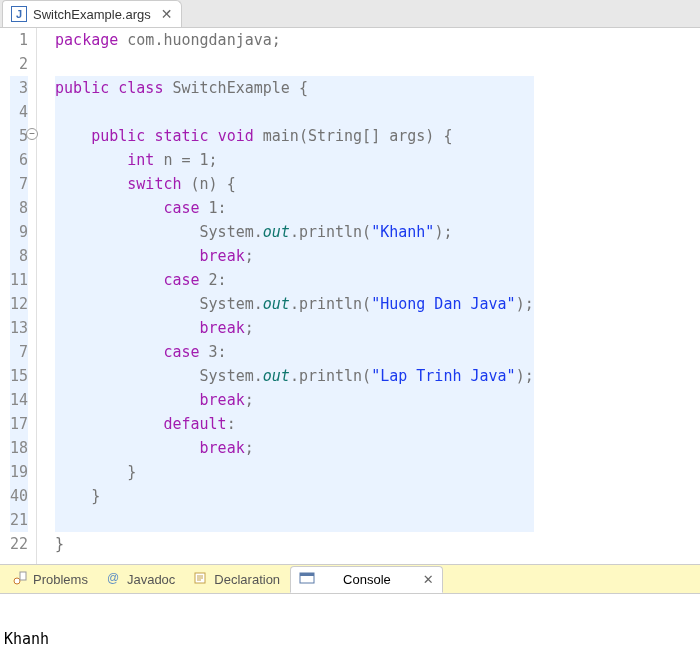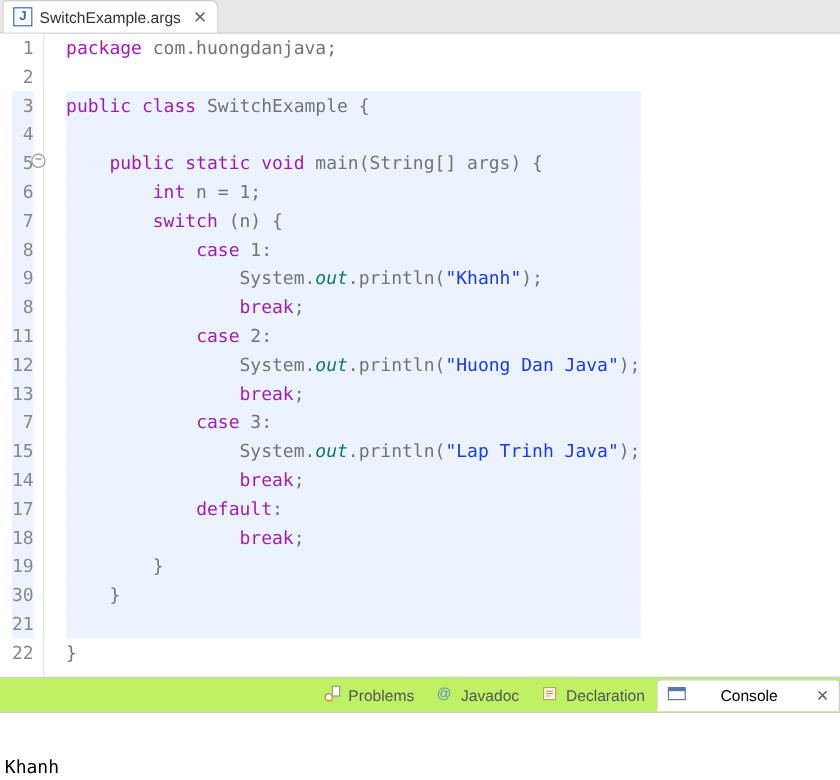--- a/index.html
+++ b/index.html
@@ -93,27 +93,26 @@
   .row.hl { background: #eaf3ff; }
   .kw { color: #a21caf; font-weight: normal; }
   .str { color: #1a3aee; }
   .field { color: #0f766e; font-style: italic; }
   .plain { color: #737373; }
   .bottom-tab-bar {
     display: flex;
     align-items: center;
     border-top: 1px solid #ccc;
     border-bottom: 1px solid #ccc;
-    background: #bef264;
+    background: #fef9c3;
     height: 30px;
     font-family: -apple-system, "Helvetica Neue", Arial, sans-serif;
     font-size: 13px;
     padding-left: 4px;
     gap: 2px;
-    justify-content: flex-end;
   }
   .btab {
     display: flex;
     align-items: center;
     gap: 5px;
     padding: 3px 8px;
     color: #555;
     cursor: pointer;
   }
   .btab.active {
@@ -169,21 +168,21 @@
       <div class="ln hl">8</div>
       <div class="ln hl">11</div>
       <div class="ln hl">12</div>
       <div class="ln hl">13</div>
       <div class="ln hl">7</div>
       <div class="ln hl">15</div>
       <div class="ln hl">14</div>
       <div class="ln hl">17</div>
       <div class="ln hl">18</div>
       <div class="ln hl">19</div>
-      <div class="ln hl">30</div>
+      <div class="ln hl">40</div>
       <div class="ln hl">21</div>
       <div class="ln">22</div>
     </div>
   <div class="code" id="code"><div class="row"><span class="kw">package</span><span class="plain"> com.huongdanjava;</span></div><div class="row">&nbsp;</div><div class="row hl"><span class="kw">public</span><span class="plain"> </span><span class="kw">class</span><span class="plain"> SwitchExample {</span></div><div class="row hl">&nbsp;</div><div class="row hl"><span class="plain">    </span><span class="kw">public</span><span class="plain"> </span><span class="kw">static</span><span class="plain"> </span><span class="kw">void</span><span class="plain"> main(String[] args) {</span></div><div class="row hl"><span class="plain">        </span><span class="kw">int</span><span class="plain"> n = 1;</span></div><div class="row hl"><span class="plain">        </span><span class="kw">switch</span><span class="plain"> (n) {</span></div><div class="row hl"><span class="plain">            </span><span class="kw">case</span><span class="plain"> 1:</span></div><div class="row hl"><span class="plain">                System.</span><span class="field">out</span><span class="plain">.println(</span><span class="str">"Khanh"</span><span class="plain">);</span></div><div class="row hl"><span class="plain">                </span><span class="kw">break</span><span class="plain">;</span></div><div class="row hl"><span class="plain">            </span><span class="kw">case</span><span class="plain"> 2:</span></div><div class="row hl"><span class="plain">                System.</span><span class="field">out</span><span class="plain">.println(</span><span class="str">"Huong Dan Java"</span><span class="plain">);</span></div><div class="row hl"><span class="plain">                </span><span class="kw">break</span><span class="plain">;</span></div><div class="row hl"><span class="plain">            </span><span class="kw">case</span><span class="plain"> 3:</span></div><div class="row hl"><span class="plain">                System.</span><span class="field">out</span><span class="plain">.println(</span><span class="str">"Lap Trinh Java"</span><span class="plain">);</span></div><div class="row hl"><span class="plain">                </span><span class="kw">break</span><span class="plain">;</span></div><div class="row hl"><span class="plain">            </span><span class="kw">default</span><span class="plain">:</span></div><div class="row hl"><span class="plain">                </span><span class="kw">break</span><span class="plain">;</span></div><div class="row hl"><span class="plain">        }</span></div><div class="row hl"><span class="plain">    }</span></div><div class="row hl">&nbsp;</div><div class="row"><span class="plain">}</span></div></div>
 </div>
 
 <div class="bottom-tab-bar" id="btabs">
     <div class="btab">
       <span><svg class="icon-sm" viewBox="0 0 16 16">
           <circle cx="5" cy="11" r="3" fill="#fff" stroke="#c97b2e"></circle>

